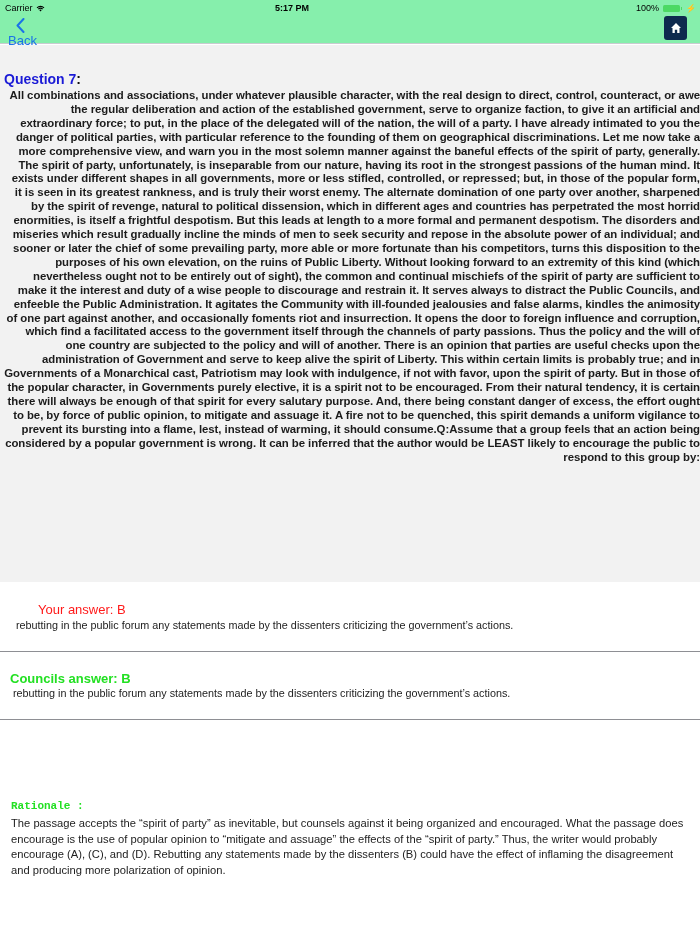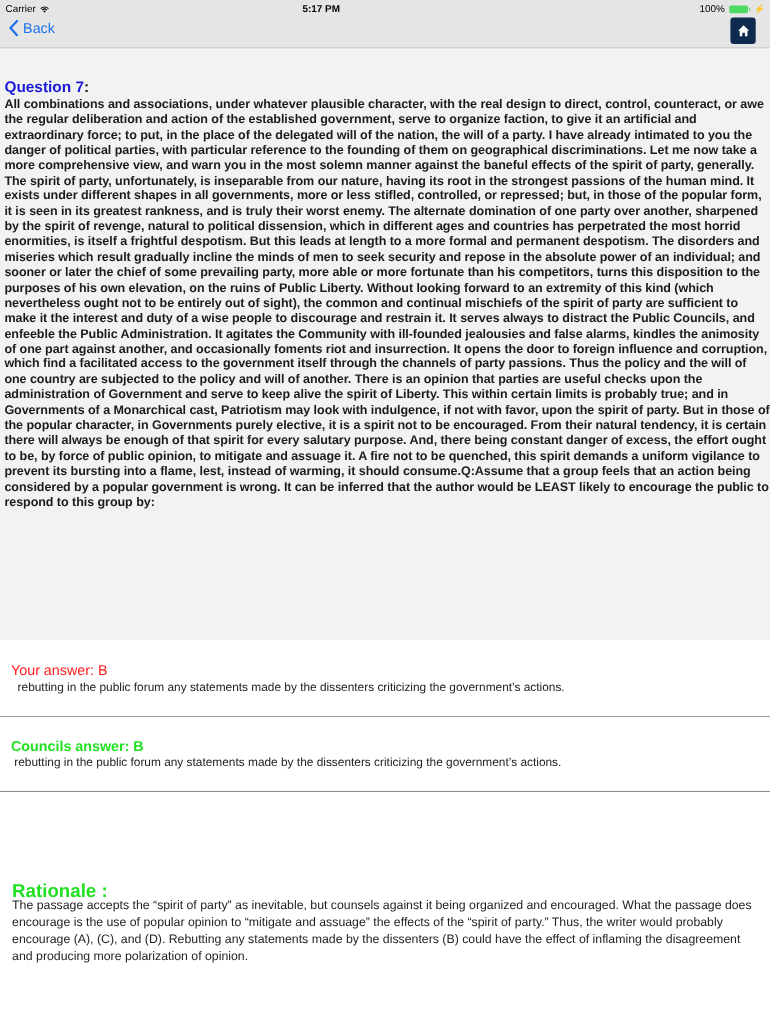--- a/index.html
+++ b/index.html
@@ -1,47 +1,47 @@
 <!DOCTYPE html>
 <html><head>
   <meta charset="utf-8">
   <style>
     * { box-sizing: border-box; margin: 0; padding: 0; }
     html, body { width: 700px; height: 934px; overflow: hidden; background: #ffffff; }
     body { font-family: "Liberation Sans", sans-serif; color: #111; position: relative; }
 
-    .topbar { position: absolute; left: 0; top: 0; width: 700px; height: 44px; background: #e5e5e5; border-bottom: 1px solid #c9cbd0; }
+    .topbar { position: absolute; left: 0; top: 0; width: 700px; height: 44px; background: #86efac; border-bottom: 1px solid #c9cbd0; }
     .status { position: absolute; left: 0; top: 0; width: 700px; height: 14px; font-size: 9px; color: #000; }
     .status .carrier { position: absolute; left: 5px; top: 3px; }
     .status .time { position: absolute; left: 0; width: 584px; top: 3px; text-align: center; font-weight: bold; }
     .status .battery { position: absolute; right: 4px; top: 3px; display: flex; align-items: center; gap: 4px; }
     .battery-body { width: 17px; height: 7px; background: #4cd964; border-radius: 1.5px; position: relative; }
     .battery-body::after { content: ""; position: absolute; right: -2px; top: 2px; width: 1.5px; height: 3px; background: #4cd964; }
     .bolt { font-size: 8px; margin-left: 2px; }
 
-    .back { position: absolute; left: 8px; top: 18px; display: flex; align-items: center; color: #1a73e8; font-size: 13px; cursor: pointer; }
+    .back { position: absolute; left: 8px; top: 18px; display: flex; align-items: center; color: #1a73e8; font-size: 13px; cursor: pointer; flex-direction: column; }
     .back svg { margin-right: 4px; }
     .home-btn { position: absolute; right: 13px; top: 16px; width: 23px; height: 24px; background: #0e2a4e; border-radius: 3px; display: flex; align-items: center; justify-content: center; cursor: pointer; }
 
     .question-area { position: absolute; left: 0; top: 45px; width: 700px; height: 537px; background: #f2f2f2; }
     .q-title { position: absolute; left: 4px; top: 71px; font-size: 14px; font-weight: bold; color: #1a1ad6; }
     .q-title .colon { color: #111; }
-    .q-body { position: absolute; left: 4px; top: 89px; width: 696px; font-size: 11.4px; line-height: 13.9px; font-weight: bold; color: #1b1b1b; letter-spacing: -0.05px; }
+    .q-body { position: absolute; left: 4px; top: 89px; width: 696px; font-size: 11.4px; line-height: 13.9px; font-weight: bold; color: #1b1b1b; letter-spacing: -0.05px; text-align: right; }
 
     .answer-row { position: absolute; left: 0; width: 700px; background: #fff; border-bottom: 1.5px solid #8e8f94; }
     .answer-row.yours { top: 582px; height: 70px; }
     .answer-row.correct { top: 652px; height: 68px; }
     .ans-label { position: absolute; left: 10px; font-size: 13px; }
-    .yours .ans-label { top: 20px; color: #ff1a1a; }
+    .yours .ans-label { top: 20px; color: #ff1a1a; margin-left: 28px; }
     .correct .ans-label { top: 19px; color: #22e022; font-weight: bold; }
     .ans-text { position: absolute; font-size: 10.8px; color: #222; }
     .yours .ans-text { left: 16px; top: 37px; }
     .correct .ans-text { left: 13px; top: 35px; }
 
-    .rationale-label { position: absolute; left: 11px; top: 800px; font-size: 17px; font-weight: bold; color: #22e022; }
+    .rationale-label { position: absolute; left: 11px; top: 800px; font-size: 11px; font-weight: bold; color: #22e022; font-family: Liberation Mono, monospace; }
     .rationale-text { position: absolute; left: 11px; top: 816px; width: 680px; font-size: 11.2px; line-height: 15.5px; color: #222; }
   </style>
 </head>
 <body>
 
 <div class="topbar">
   <div class="status">
     <span class="carrier">
       <span>Carrier</span>
       <svg width="9" height="7" viewBox="0 0 12 9" style="vertical-align:-1px;margin-left:1px">

